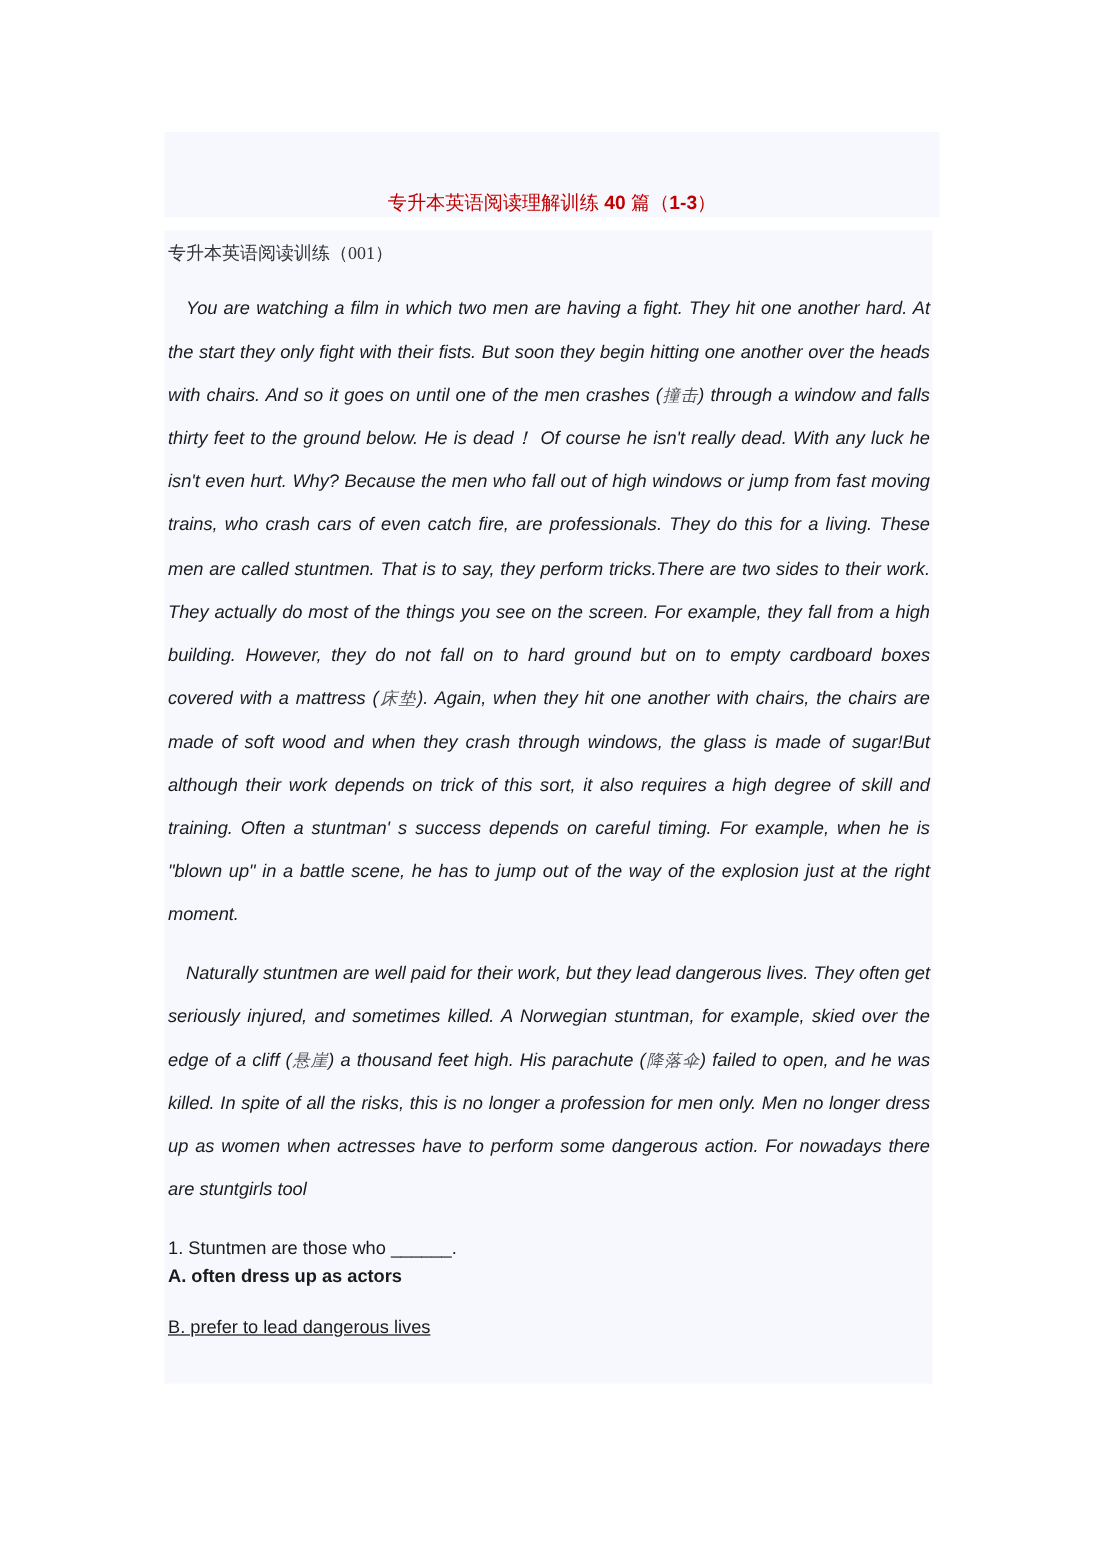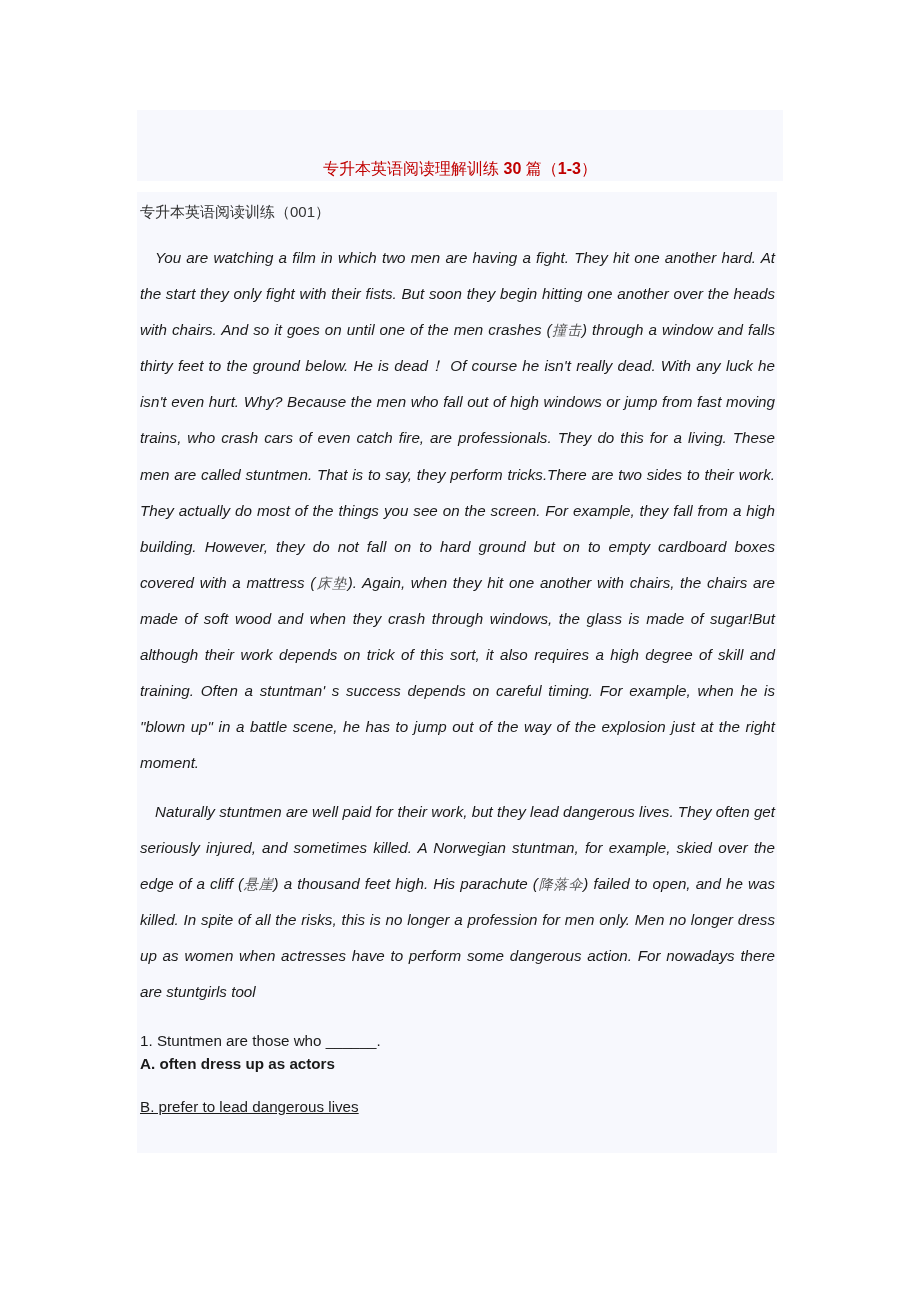--- a/index.html
+++ b/index.html
@@ -29,37 +29,37 @@
       right: 0;
       bottom: 0px;
       text-align: center;
       font-size: 16px;
       font-weight: bold;
       color: #c00000;
       line-height: 22px;
     }
     .doc-title .cjk {
       font-weight: normal;
-      font-family: Liberation Mono, monospace;
+      font-family: Liberation Serif, serif;
     }
     .content-box {
       position: absolute;
       left: 137px;
       top: 192px;
       width: 640px;
       height: 961px;
       background: #f7f8fd;
     }
     .section-heading {
       position: absolute;
       left: 3px;
       top: 10px;
       font-size: 15px;
       color: #333333;
-      font-family: Liberation Sans, sans-serif;
+      font-family: Liberation Serif, serif;
       line-height: 20px;
       white-space: nowrap;
     }
     .para {
       position: absolute;
       left: 3px;
       width: 635px;
       font-size: 15.2px;
       line-height: 36.1px;
       text-align: justify;
@@ -85,21 +85,21 @@
     #question1 { top: 839px; }
     #optionA { top: 862px; font-weight: bold; }
     #optionB { top: 905px; text-decoration: underline; }
   </style>
 </head>
 <body>
 
 <div class="title-box">
   <div class="doc-title">
     <span class="cjk">专升本英语阅读理解训练</span>
-    <span>30</span>
+    <span>40</span>
     <span class="cjk">篇（</span><span>1-3</span><span class="cjk">）</span>
   </div>
 </div>
 
 <div class="content-box">
   <div class="section-heading">专升本英语阅读训练（001）</div>
 
   <p class="para" id="para1"><span>You are watching a film in which two men are having a fight. They hit one another hard. At the start they only fight with their fists. But soon they begin hitting one another over the heads with chairs. And so it goes on until one of the men crashes (</span><span class="zh">撞击</span><span>) through a window and falls thirty feet to the ground below. He is dead！ Of course he isn't really dead. With any luck he isn't even hurt. Why? Because the men who fall out of high windows or jump from fast moving trains, who crash cars of even catch fire, are professionals. They do this for a living. These men are called stuntmen. That is to say, they perform tricks.There are two sides to their work. They actually do most of the things you see on the screen. For example, they fall from a high building. However, they do not fall on to hard ground but on to empty cardboard boxes covered with a mattress (</span><span class="zh">床垫</span><span>). Again, when they hit one another with chairs, the chairs are made of soft wood and when they crash through windows, the glass is made of sugar!But although their work depends on trick of this sort, it also requires a high degree of skill and training. Often a stuntman' s success depends on careful timing. For example, when he is "blown up" in a battle scene, he has to jump out of the way of the explosion just at the right moment.</span></p>
 
   <p class="para" id="para2"><span>Naturally stuntmen are well paid for their work, but they lead dangerous lives. They often get seriously injured, and sometimes killed. A Norwegian stuntman, for example, skied over the edge of a cliff (</span><span class="zh">悬崖</span><span>) a thousand feet high. His parachute (</span><span class="zh">降落伞</span><span>) failed to open, and he was killed. In spite of all the risks, this is no longer a profession for men only. Men no longer dress up as women when actresses have to perform some dangerous action. For nowadays there are stuntgirls tool</span></p>

